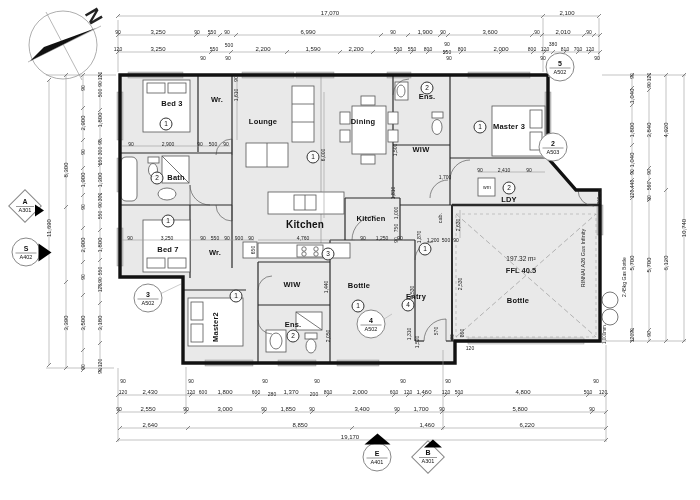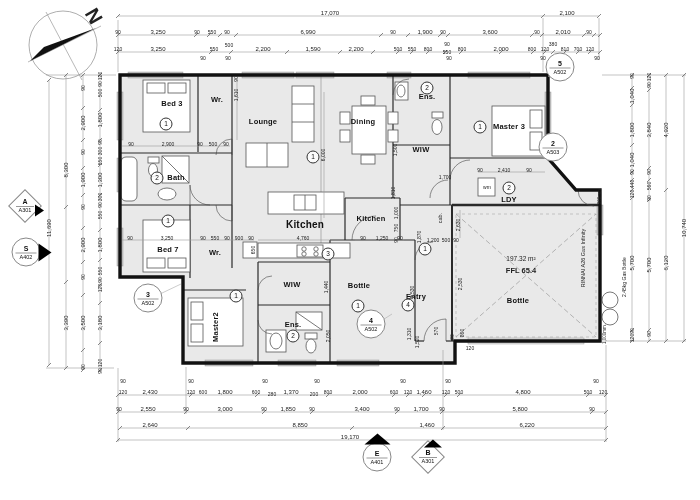--- a/index.html
+++ b/index.html
@@ -375,21 +375,21 @@
     <span class="txt room" style="left: 215px; top: 253px; font-size: 7.5px; transform: translate(-50%, -50%); font-weight: bold;">Wr.</span>
     <span class="txt room" style="left: 305px; top: 225px; font-size: 10px; transform: translate(-50%, -50%); font-weight: bold;">Kitchen</span>
     <span class="txt room" style="left: 371px; top: 219px; font-size: 7.5px; transform: translate(-50%, -50%); font-weight: bold;">Kitchen</span>
     <span class="txt room" style="left: 292px; top: 285px; font-size: 7.5px; transform: translate(-50%, -50%); font-weight: bold;">WIW</span>
     <span class="txt room" style="left: 216px; top: 327px; font-size: 7.5px; transform: translate(-50%, -50%) rotate(-90deg); font-weight: bold;">Master2</span>
     <span class="txt room" style="left: 293px; top: 325px; font-size: 7.5px; transform: translate(-50%, -50%); font-weight: bold;">Ens.</span>
     <span class="txt room" style="left: 359px; top: 286px; font-size: 7.5px; transform: translate(-50%, -50%); font-weight: bold;">Bottle</span>
     <span class="txt room" style="left: 416px; top: 297px; font-size: 7.5px; transform: translate(-50%, -50%); font-weight: bold;">Entry</span>
     <span class="txt room" style="left: 518px; top: 301px; font-size: 7.5px; transform: translate(-50%, -50%); font-weight: bold;">Bottle</span>
     <span class="txt" style="left: 521px; top: 259px; font-size: 6.5px; transform: translate(-50%, -50%);">197.32 m²</span>
-    <span class="txt" style="left: 521px; top: 271px; font-size: 7.5px; transform: translate(-50%, -50%); font-weight: bold;">FFL 65.4</span>
+    <span class="txt" style="left: 521px; top: 271px; font-size: 7.5px; transform: translate(-50%, -50%); font-weight: bold;">FFL 40.5</span>
     <span class="txt" style="left: 584px; top: 258px; font-size: 5.5px; transform: translate(-50%, -50%) rotate(-90deg);">RINNAI A26 Gas Infinity</span>
     <span class="txt" style="left: 624px; top: 277px; font-size: 5px; transform: translate(-50%, -50%) rotate(-90deg);">2.45kg Gas Bottle</span>
     <span class="txt" style="left: 605px; top: 334px; font-size: 4.5px; transform: translate(-50%, -50%) rotate(-90deg);">1,000mm.</span>
     <span class="txt" style="left: 600px; top: 196px; font-size: 4.5px; transform: translate(-50%, -50%) rotate(-90deg);">300mm.</span>
     <span class="txt" style="left: 487px; top: 187px; font-size: 5px; transform: translate(-50%, -50%);">wm</span>
     <span class="txt" style="left: 441px; top: 218px; font-size: 5.5px; transform: translate(-50%, -50%) rotate(-90deg);">cab.</span>
     <span class="txt" style="left: 94px; top: 16px; font-size: 20px; transform: translate(-50%, -50%) rotate(60deg); font-weight: bold;">N</span>
     <div class="circ" style="left: 166px; top: 124px;">1</div>
     <div class="circ" style="left: 157px; top: 178px;">2</div>
     <div class="circ" style="left: 168px; top: 221px;">1</div>

